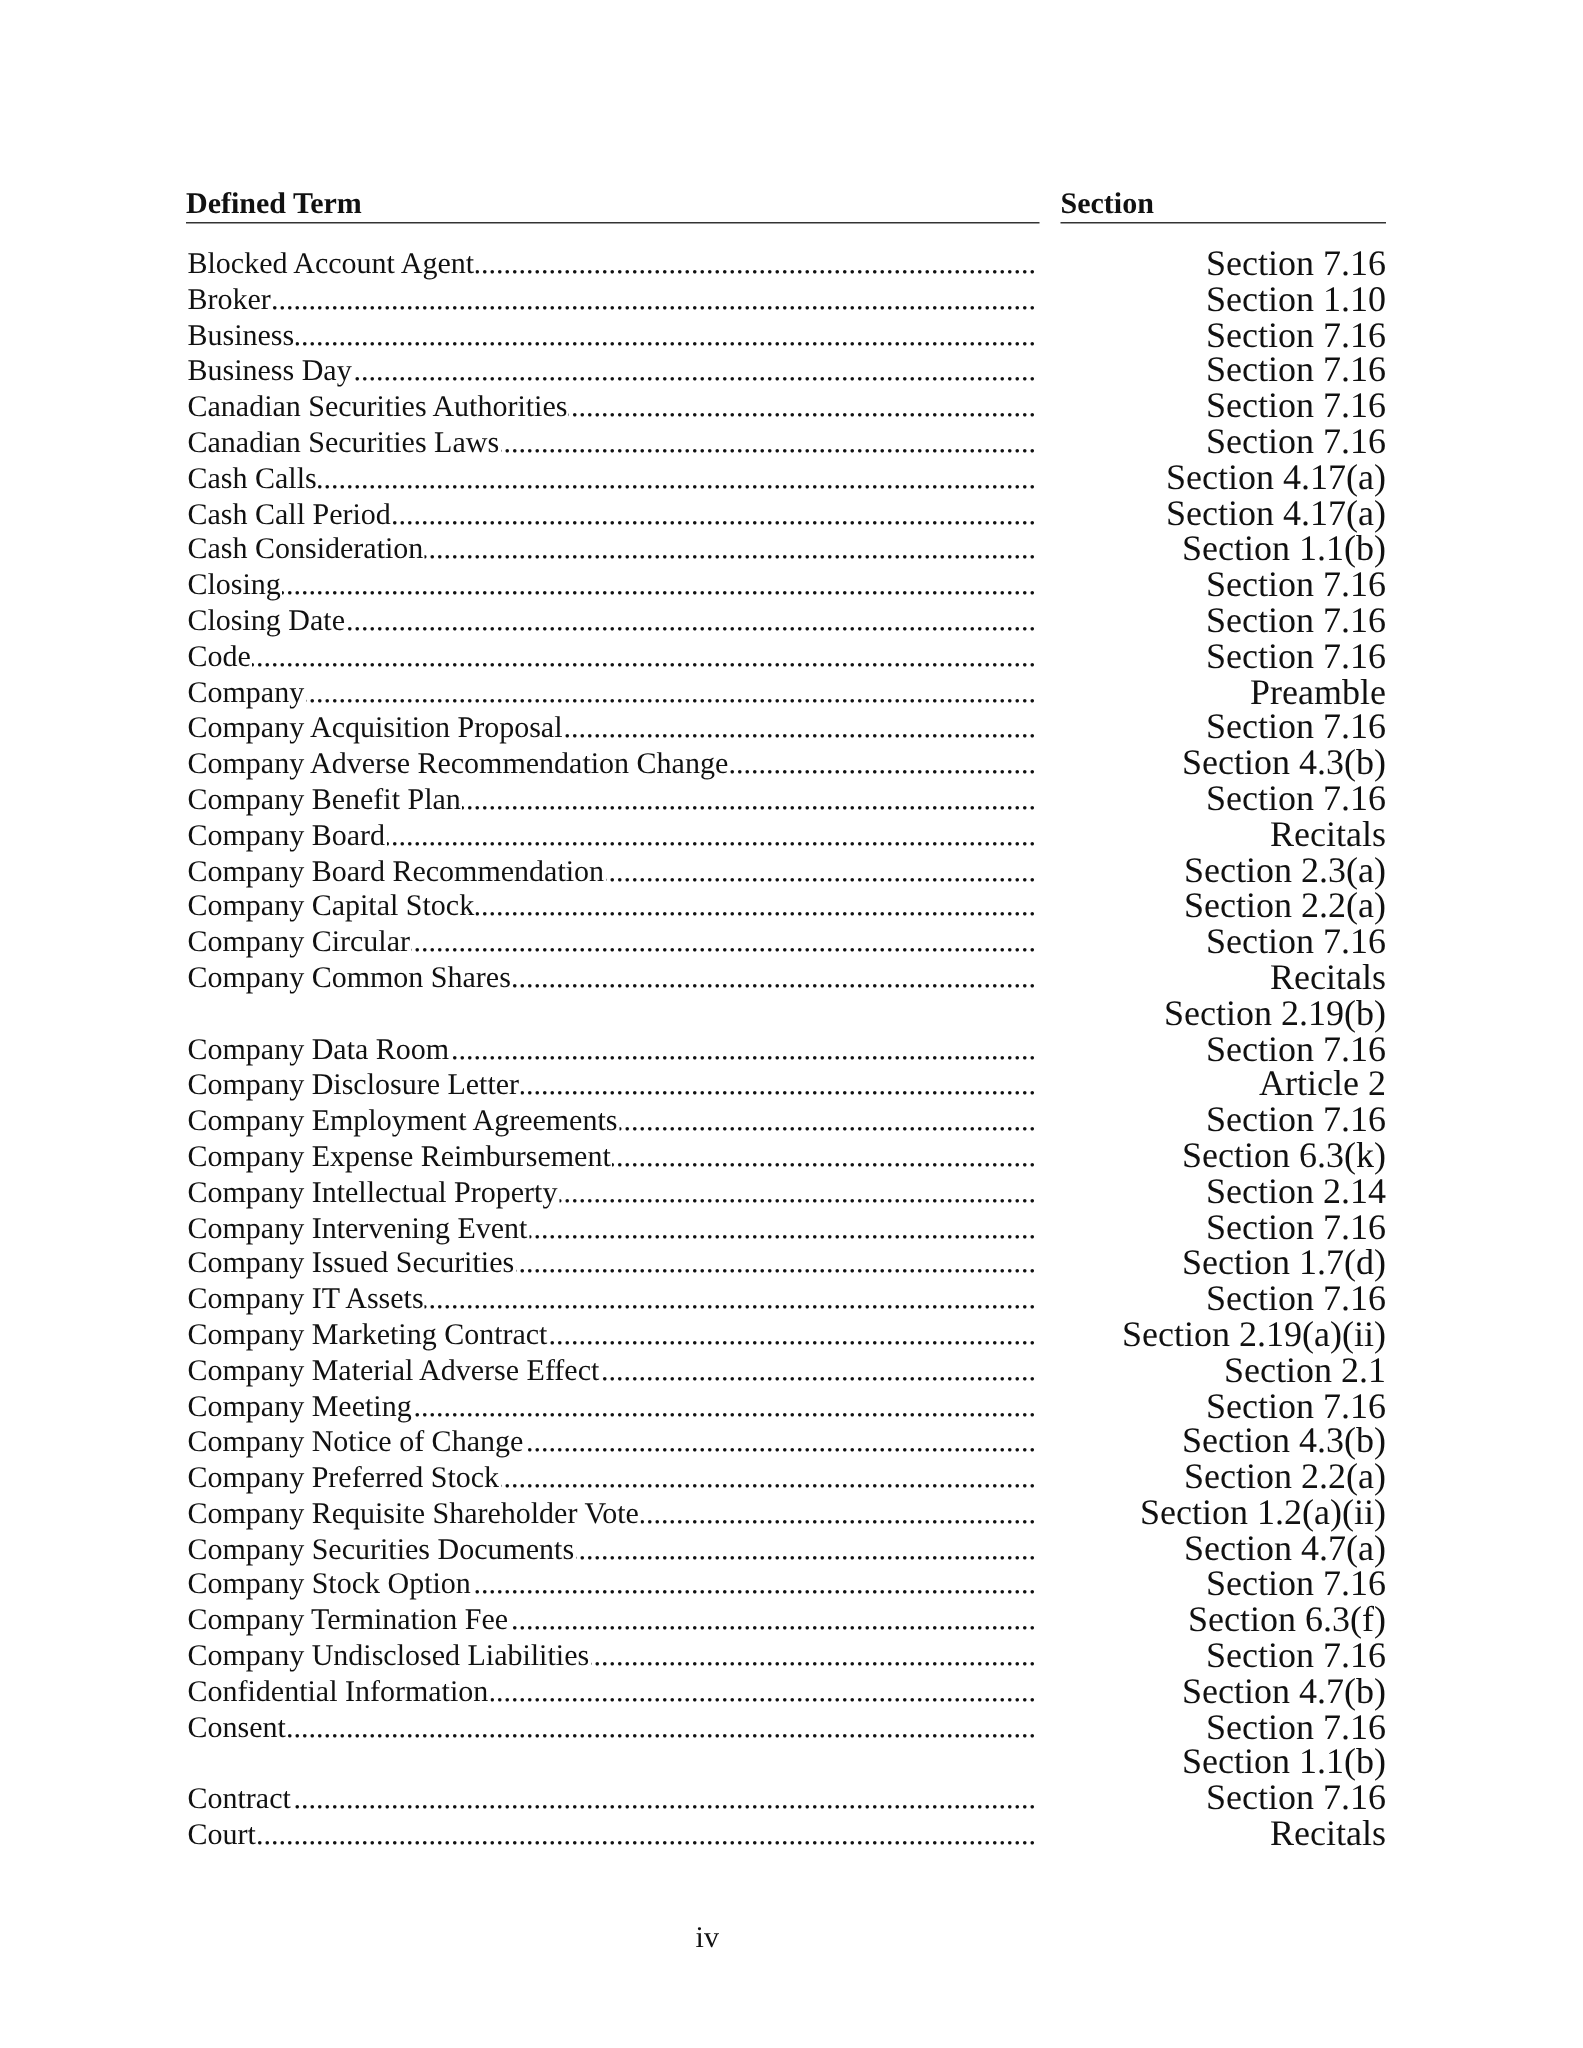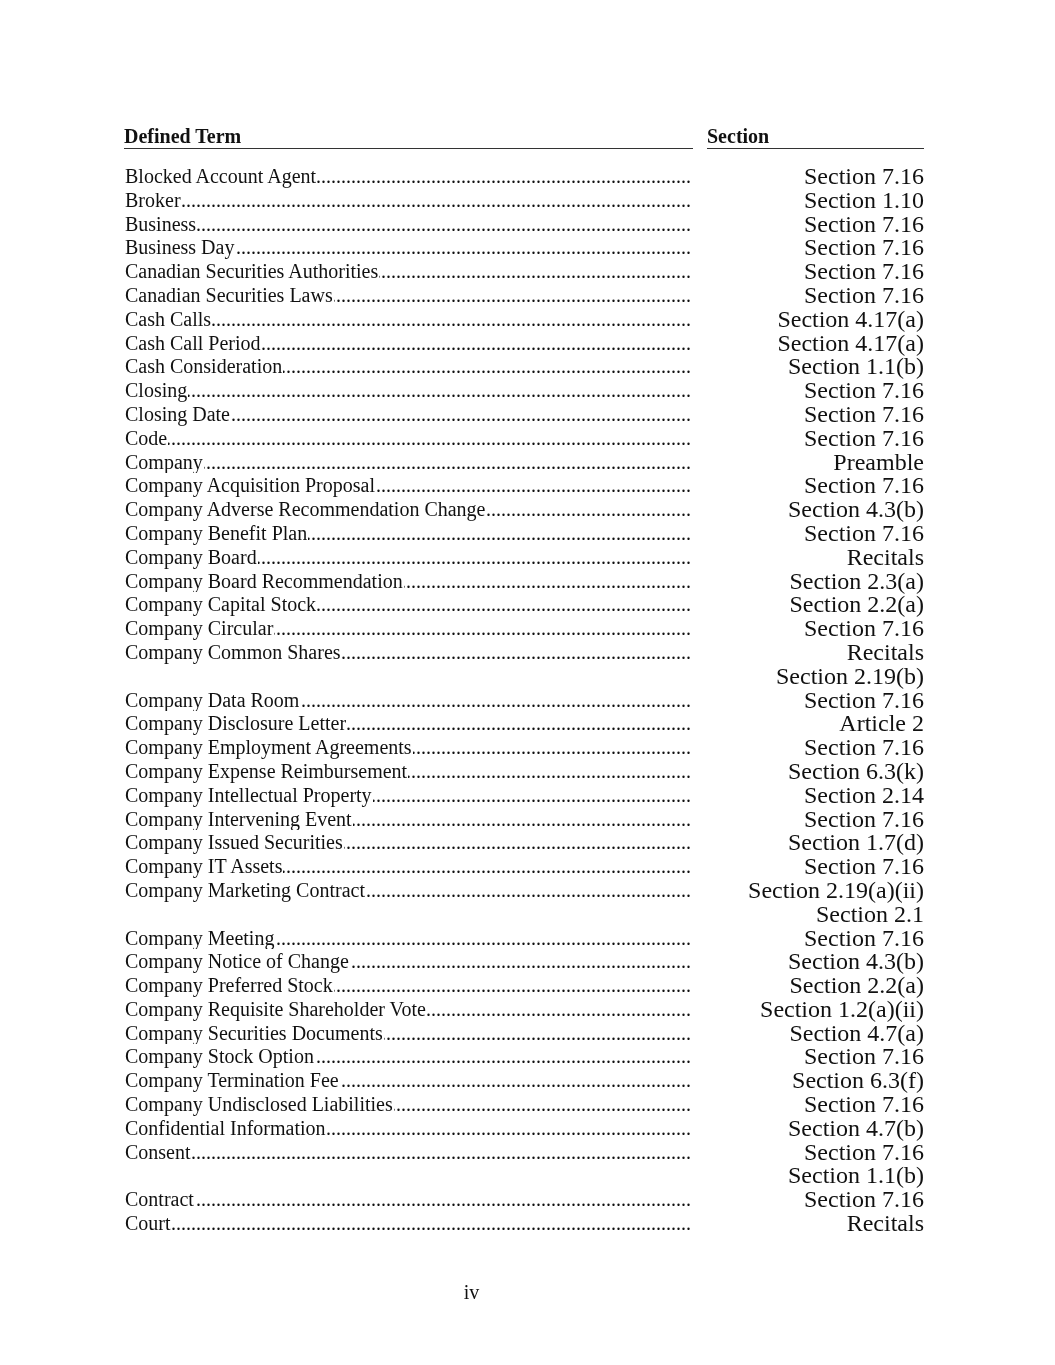--- a/index.html
+++ b/index.html
@@ -240,20 +240,21 @@
       </div>
       <div class="row">
         <div class="term"><span class="term-text">Company IT Assets</span></div>
         <div class="section">Section 7.16</div>
       </div>
       <div class="row">
         <div class="term"><span class="term-text">Company Marketing Contract</span></div>
         <div class="section">Section 2.19(a)(ii)</div>
       </div>
       <div class="row">
+        <div class="term"><span class="term-text">Company Material Adverse Effect</span></div>
         <div class="section">Section 2.1</div>
       </div>
       <div class="row">
         <div class="term"><span class="term-text">Company Meeting</span></div>
         <div class="section">Section 7.16</div>
       </div>
       <div class="row">
         <div class="term"><span class="term-text">Company Notice of Change</span></div>
         <div class="section">Section 4.3(b)</div>
       </div>

